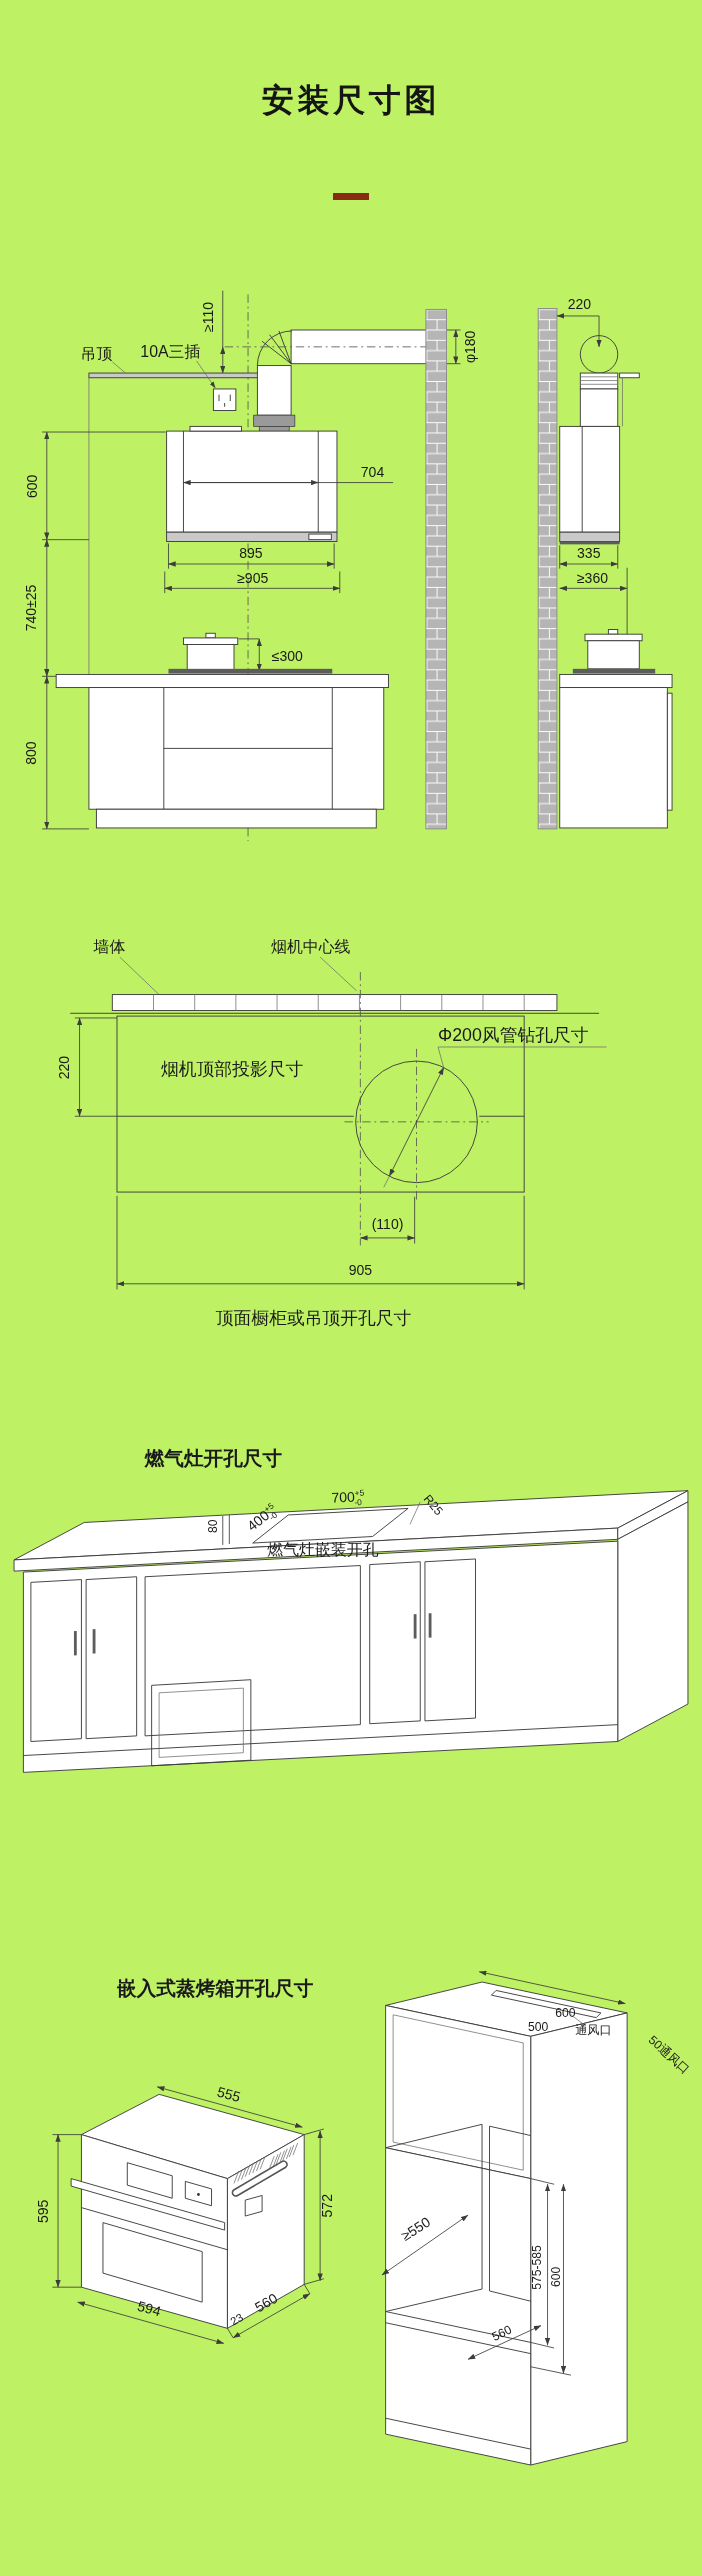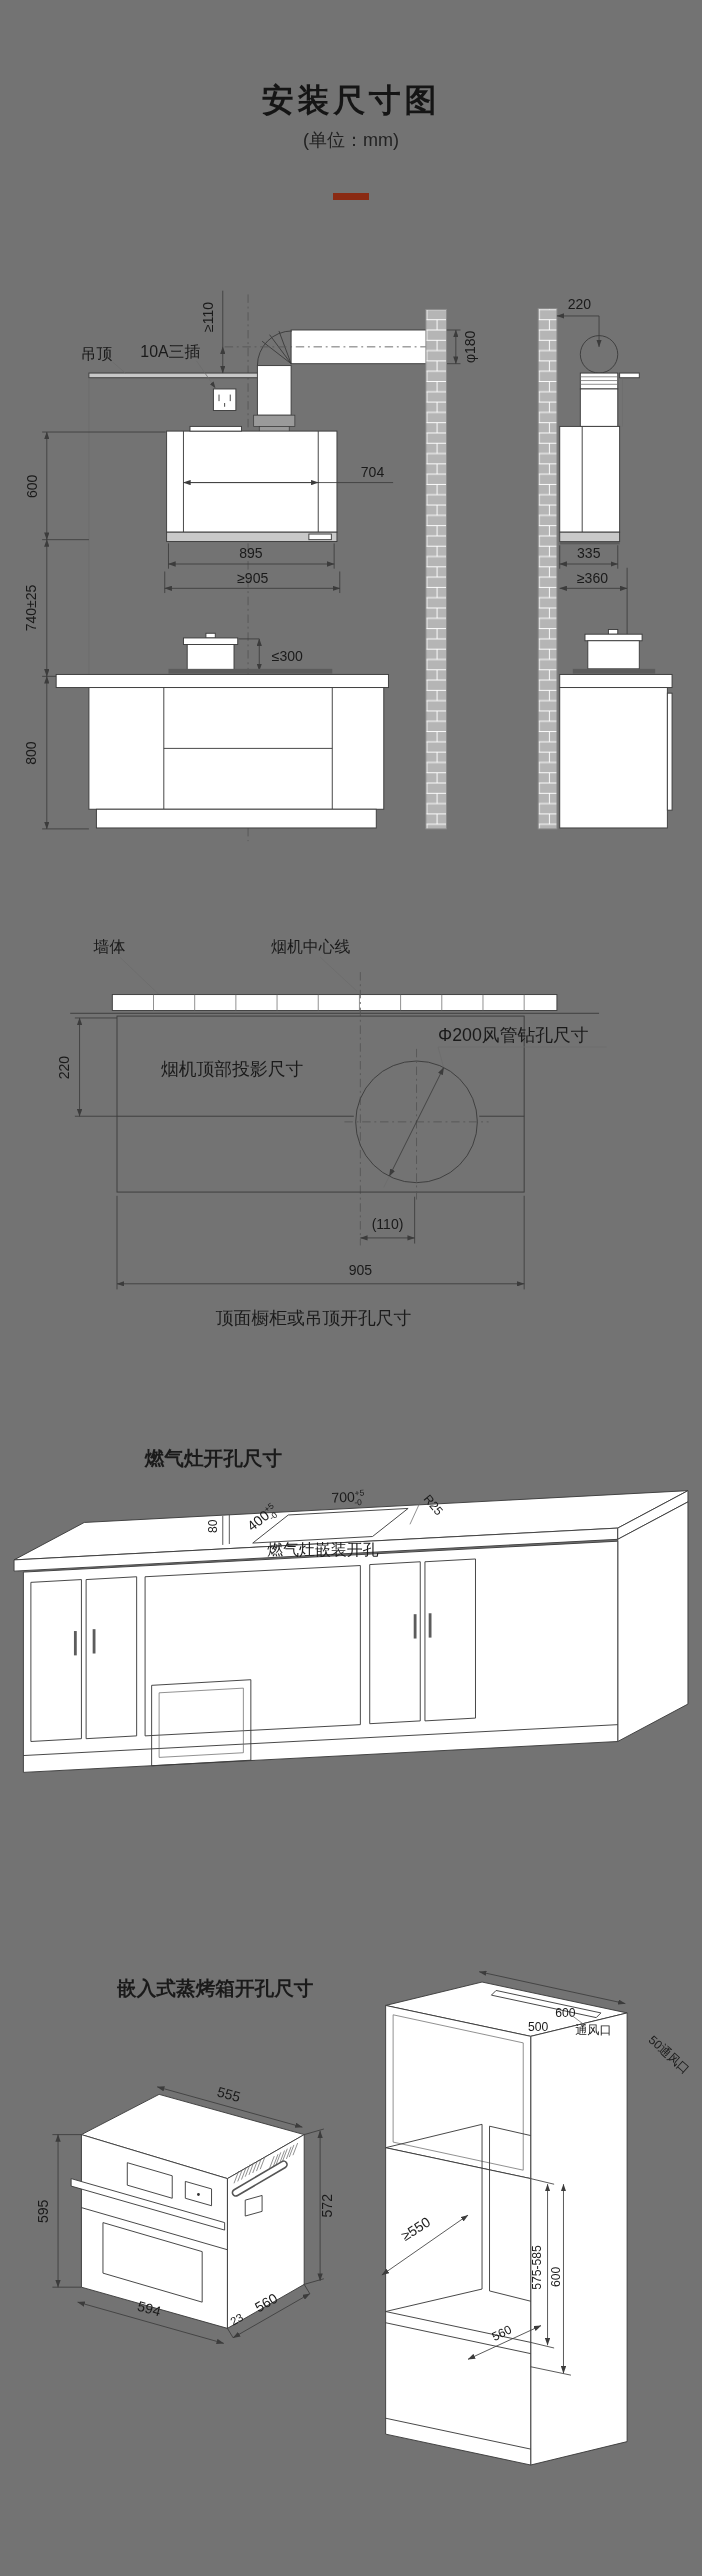--- a/index.html
+++ b/index.html
@@ -1,16 +1,16 @@
 <!DOCTYPE html>
 <html style="font-size:15px"><head>
 <meta charset="utf-8">
 <style>
   html,body{margin:0;padding:0;background:#ffffff;}
-  .page{position:relative;width:702px;height:2576px;background:#737373;overflow:hidden;
+  .page{position:relative;width:702px;height:2576px;background:#bef264;overflow:hidden;
         font-family:"Liberation Sans",sans-serif;}
   .hdr-title{position:absolute;top:79px;left:0;width:702px;text-align:center;
              font-size:32px;font-weight:bold;color:#151515;letter-spacing:3.7px;}
   .hdr-unit{position:absolute;top:128px;left:0;width:702px;text-align:center;
             font-size:18px;color:#222;}
   .divider{position:absolute;top:193px;left:333px;width:36px;height:6.6px;background:#8a2a13;}
   svg.sheet{position:absolute;top:0;left:0;}
   .ln{stroke:#3c3c3c;stroke-width:1;fill:none;}
   .lnf{stroke:#3c3c3c;stroke-width:1;fill:#ffffff;}
   .thin{stroke:#6b6b6b;stroke-width:0.8;fill:none;}
@@ -23,21 +23,20 @@
   .d15{font-size:15px;} .d13{font-size:13px;} .d12{font-size:12px;}
   .c17{font-size:17px;} .c19{font-size:19px;}
   .ttl{font-size:21px;font-weight:bold;}
   .tol{font-size:9px;}
 </style>
 </head>
 <body>
 
 <div class="page">
   <div class="hdr-title">安装尺寸图</div>
-  <div class="hdr-unit">(单位：mm)</div>
   <div class="divider"></div>
 
   <svg class="sheet" width="702" height="2576" viewBox="0 0 750 2751" xmlns="http://www.w3.org/2000/svg">
     <defs>
       <marker id="ah" viewBox="0 0 10 7" refX="9.5" refY="3.5" markerWidth="9" markerHeight="6.3" orient="auto-start-reverse">
           <path d="M0,0L10,3.5L0,7Z" fill="#3c3c3c"></path>
         </marker>
       <pattern id="bricks" width="24" height="22" patternUnits="userSpaceOnUse">
         <rect width="24" height="22" fill="#ffffff"></rect>
         <rect x="0.5" y="0.5" width="23" height="10" fill="#b5b5b5"></rect>

